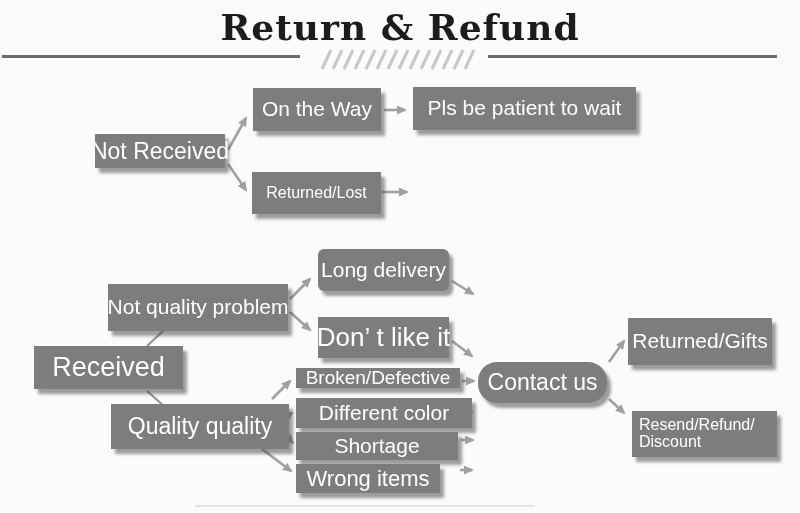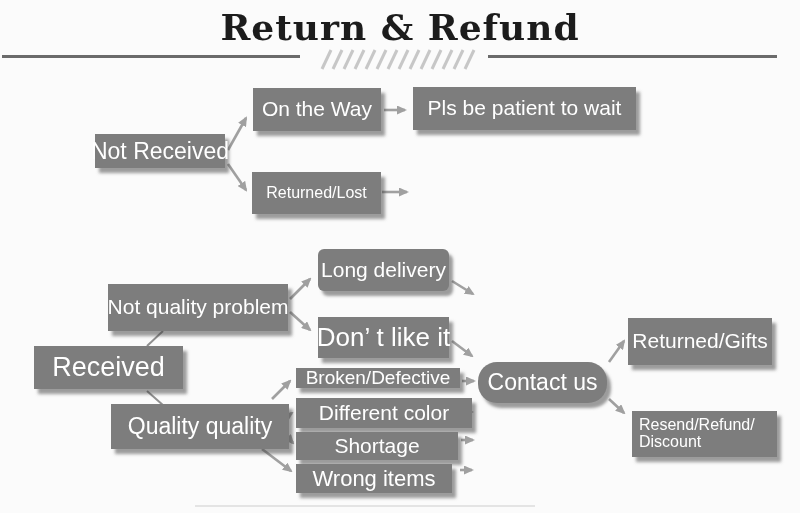--- a/index.html
+++ b/index.html
@@ -138,21 +138,21 @@
     </div>
 
   <div class="node" style="left:296px;top:398px;width:176px;height:30px;font-size:21px;">
       <span>Different color</span>
     </div>
 
   <div class="node" style="left:296px;top:432px;width:162px;height:28px;font-size:21px;">
       <span>Shortage</span>
     </div>
 
-  <div class="node" style="left:296px;top:464px;width:156px;height:29px;font-size:22px;">
+  <div class="node" style="left:296px;top:464px;width:144px;height:29px;font-size:22px;">
       <span>Wrong items</span>
     </div>
 
   <div class="node" style="left:478px;top:362px;width:129px;height:41px;font-size:23px;border-radius:19px;">
       <span>Contact us</span>
     </div>
 
   <div class="node" style="left:628px;top:318px;width:144px;height:47px;font-size:21px;">
       <span>Returned/Gifts</span>
     </div>

